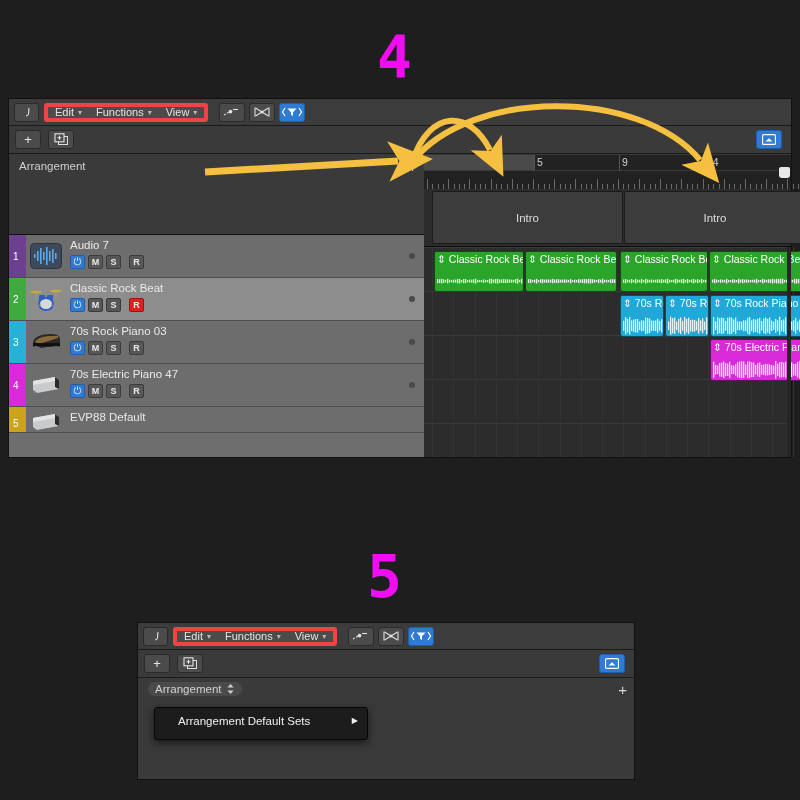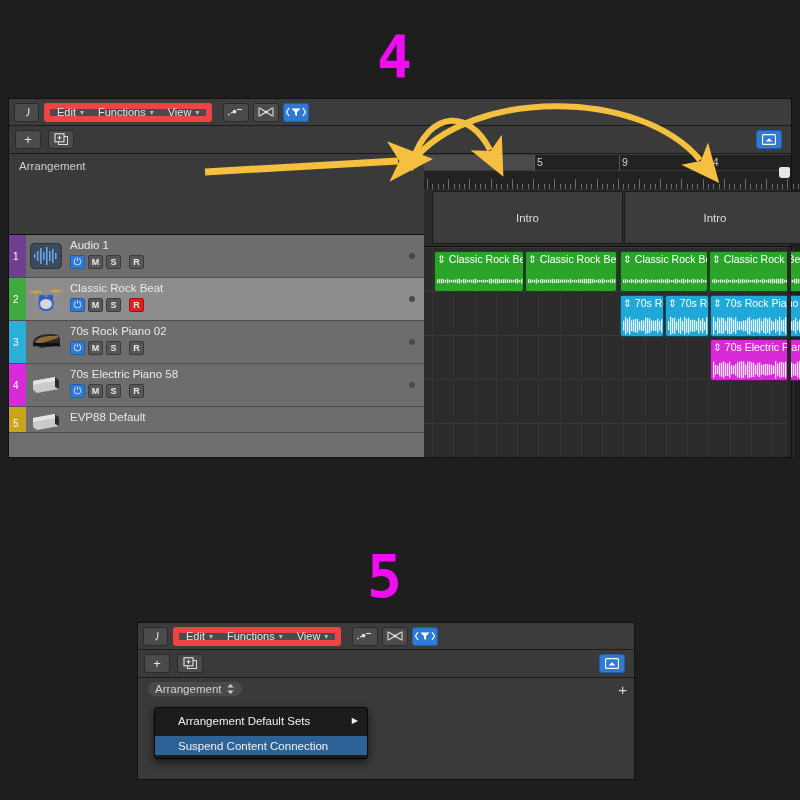--- a/index.html
+++ b/index.html
@@ -42,21 +42,21 @@
     border-radius: 3px;
     display: flex; align-items: center;
     padding: 0 6px;
     color: #e2e2e2;
     font-size: 11px;
     gap: 4px;
   }
   .mb-group {
     height: 19px;
     background: #4b4b4b;
-    border: 6px solid #ef4444;
+    border: 4px solid #ef4444;
     border-radius: 3px;
     display: flex; align-items: center;
     color: #e2e2e2;
     font-size: 11px;
     justify-content: space-between;
   }
   .mb-group .item {
     display: flex; align-items: center; gap: 4px;
     padding: 0 7px; height: 100%;
   }
@@ -307,21 +307,21 @@
                 <rect x="10" y="5" width="1.6" height="16"></rect>
                   <rect x="13" y="9" width="1.6" height="8"></rect>
                 <rect x="16" y="4" width="1.6" height="18"></rect>
                   <rect x="19" y="8" width="1.6" height="10"></rect>
                 <rect x="22" y="6" width="1.6" height="14"></rect>
                   <rect x="25" y="10" width="1.6" height="6"></rect>
               </g>
             </svg>
           </div>
           <div class="tmeta">
-            <div class="tname">Audio 1</div>
+            <div class="tname">Audio 7</div>
             <div class="tbtns">
               <div class="tb pw">⏻</div>
               <div class="tb">M</div>
               <div class="tb">S</div>
               <div class="tb gap">R</div>
             </div>
           </div>
           <div class="tdot"></div>
         </div>
 
@@ -359,21 +359,21 @@
           <div class="ticon">
             <svg width="34" height="26" viewBox="0 0 34 26">
               <path d="M4 14 C4 8 12 5 22 5 C29 5 31 8 31 11 L31 16 L12 19 Z" fill="#2a2a2a"></path>
               <path d="M6 13 C8 9 15 7 22 7 L29 7 L29 9 L10 15 Z" fill="#8a6a3a"></path>
               <rect x="4" y="14" width="27" height="3.4" fill="#111"></rect>
               <rect x="6" y="17" width="2" height="7" fill="#6b6b6b"></rect>
               <rect x="26" y="17" width="2" height="7" fill="#6b6b6b"></rect>
             </svg>
           </div>
           <div class="tmeta">
-            <div class="tname">70s Rock Piano 02</div>
+            <div class="tname">70s Rock Piano 03</div>
             <div class="tbtns">
               <div class="tb pw">⏻</div>
               <div class="tb">M</div>
               <div class="tb">S</div>
               <div class="tb gap">R</div>
             </div>
           </div>
           <div class="tdot"></div>
         </div>
 
@@ -383,21 +383,21 @@
           </div>
           <div class="ticon">
             <svg width="34" height="24" viewBox="0 0 34 24">
               <path d="M4 8 L26 4 L30 7 L30 16 L8 20 L4 17 Z" fill="#c9cbcd"></path>
               <path d="M26 4 L30 7 L30 16 L26 14 Z" fill="#2b2b2b"></path>
               <path d="M4 8 L26 4 L26 8 L4 12 Z" fill="#e2e4e6"></path>
               <path d="M4 17 L8 20 L8 22 L4 20 Z" fill="#777"></path>
             </svg>
           </div>
           <div class="tmeta">
-            <div class="tname">70s Electric Piano 58</div>
+            <div class="tname">70s Electric Piano 47</div>
             <div class="tbtns">
               <div class="tb pw">⏻</div>
               <div class="tb">M</div>
               <div class="tb">S</div>
               <div class="tb gap">R</div>
             </div>
           </div>
           <div class="tdot"></div>
         </div>
 
@@ -997,23 +997,20 @@
       </div>
       <span class="arr-plus">+</span>
     </div>
 
     <div class="ctx-menu">
       <div class="ctx-item">
         <span>Arrangement Default Sets</span>
         <span class="sub">▶</span>
       </div>
       <div class="ctx-sep"></div>
-      <div class="ctx-item hl">
-        <span>Suspend Content Connection</span>
-      </div>
     </div>
   </div>
 
   <svg id="arrows">
     <defs>
       <marker id="ah" markerWidth="7" markerHeight="7" refX="1.4" refY="3.1" orient="auto">
         <path d="M0,0.2 L6.4,3.1 L0,6 L1.6,3.1 Z" fill="#f5c040"></path>
       </marker>
     </defs>
 

